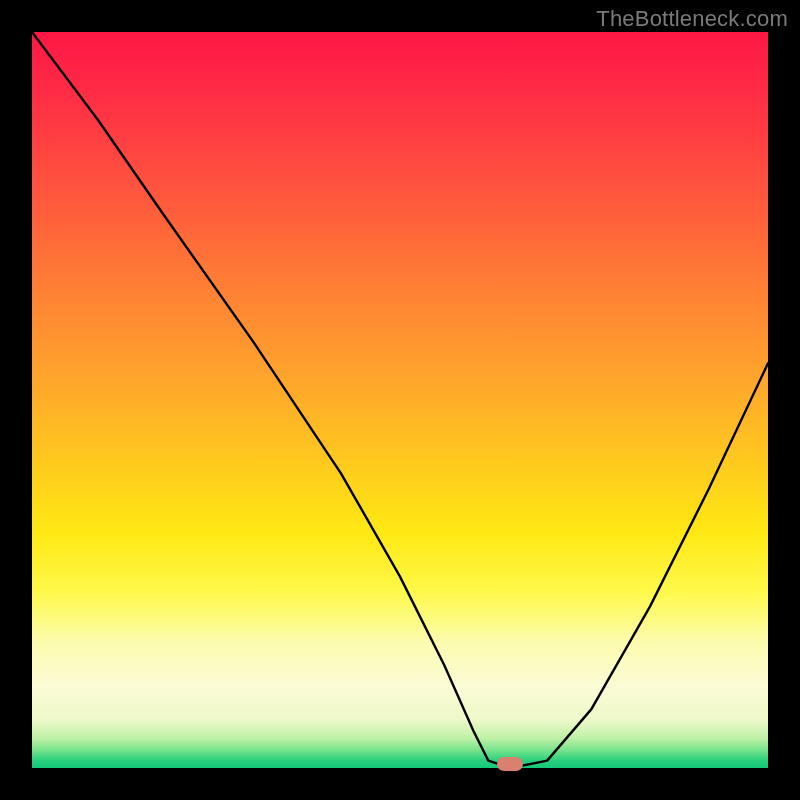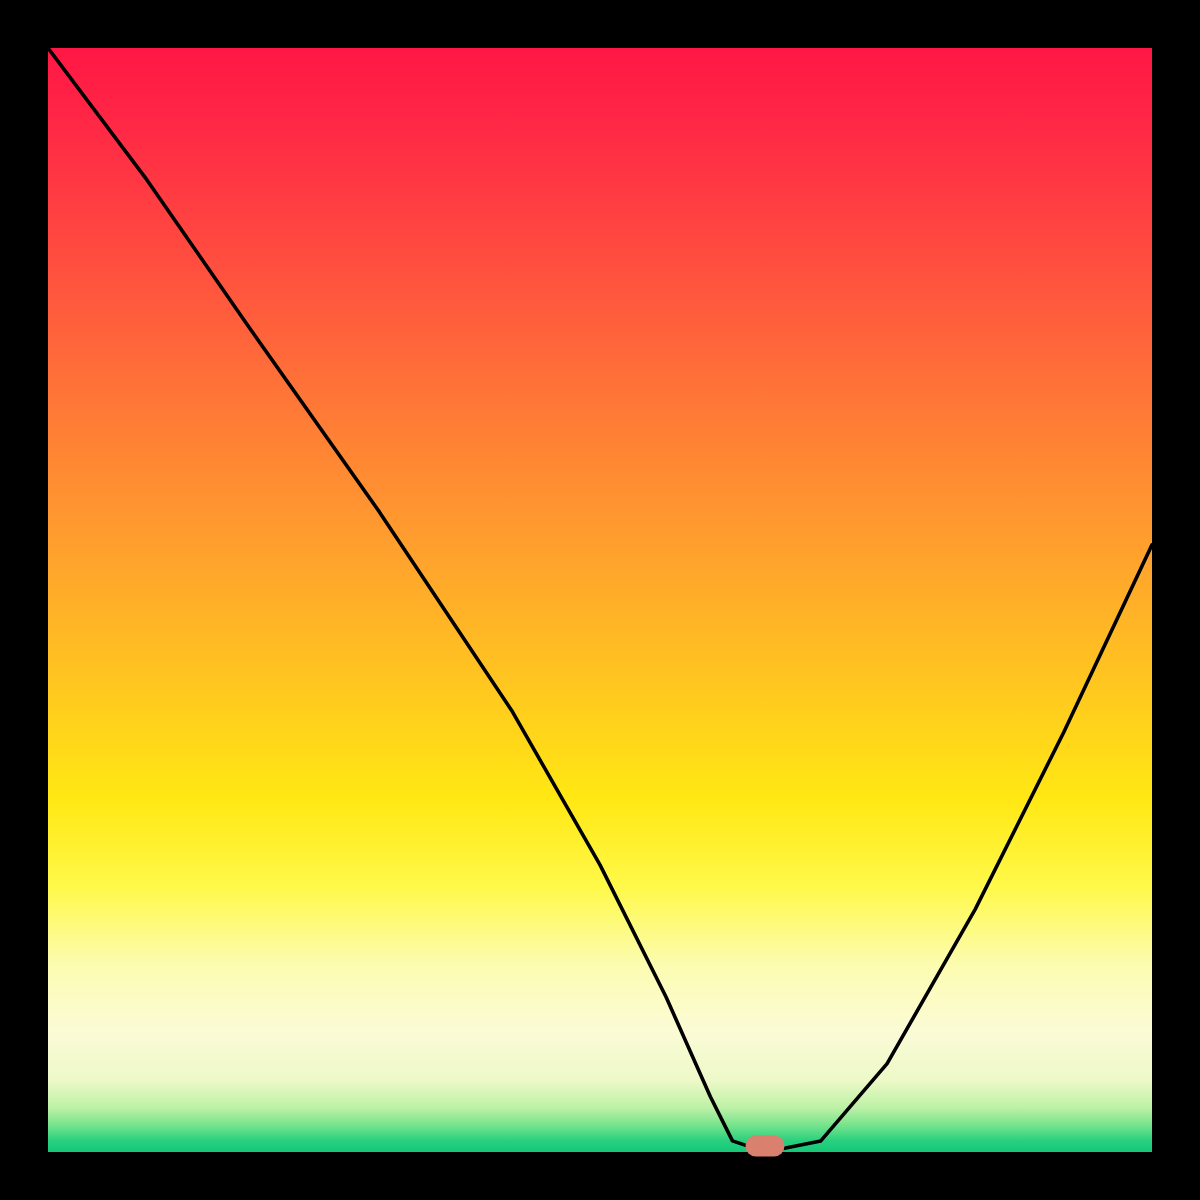--- a/index.html
+++ b/index.html
@@ -76,14 +76,15 @@
   <div class="plot-area">
 
     <svg class="curve" viewBox="0 0 736 736" preserveAspectRatio="none">
       <path id="curve-path" fill="none" stroke="#000" stroke-width="2.4" stroke-linecap="round" stroke-linejoin="round" d="M0.0 0.0 L66.2 88.3 L132.5 184.0 L220.8 309.1 L309.1 441.6 L368.0 544.6 L412.2 633.0 L441.6 699.2 L456.3 728.6 L478.4 736.0 L515.2 728.6 L559.4 677.1 L618.2 574.1 L677.1 456.3 L736.0 331.2"></path>
     </svg>
 
     <div class="marker" id="marker" style="left: 478.4px; top: 732px;"></div>
 
   </div>
 
+  <div class="watermark">TheBottleneck.com</div>
 
 </div>
 
 </body></html>

